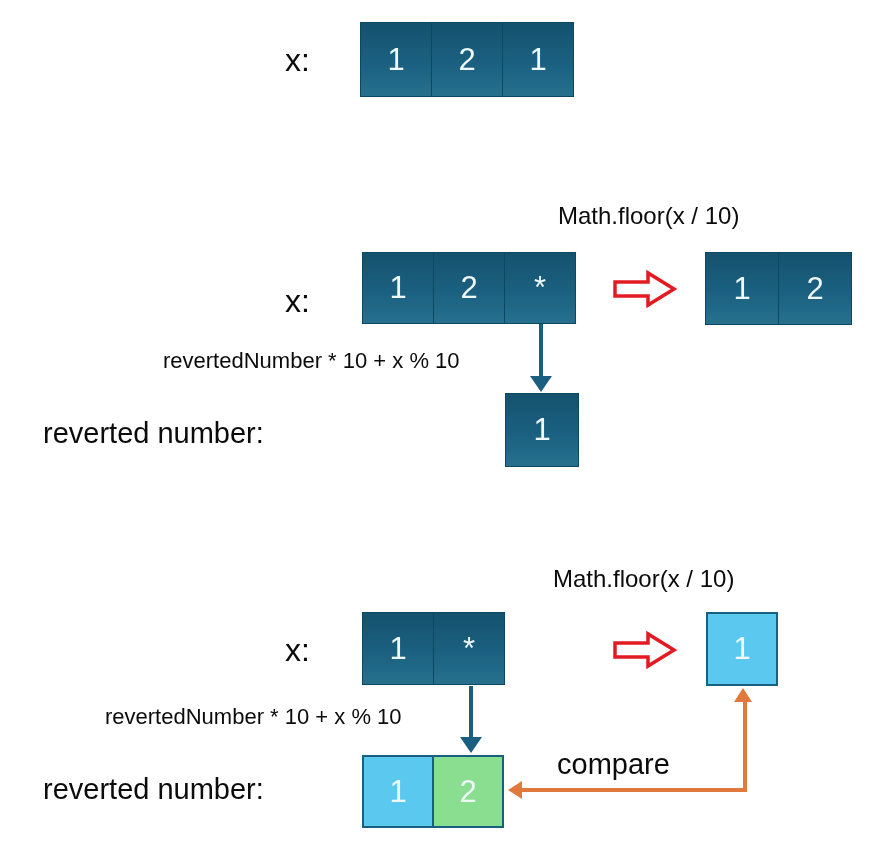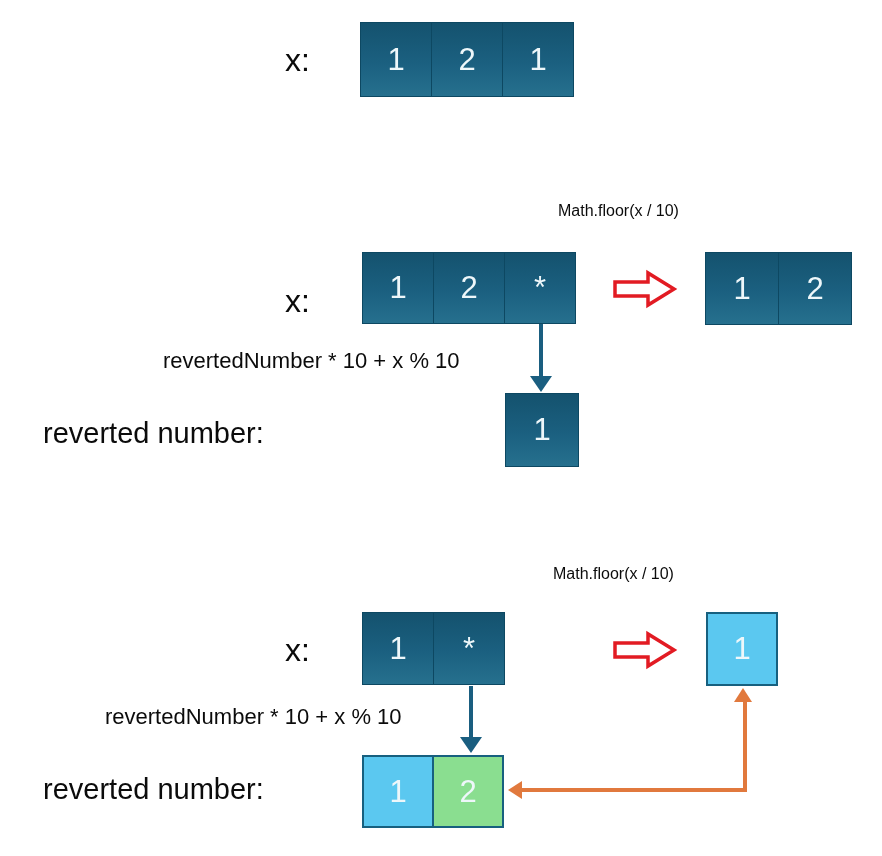--- a/index.html
+++ b/index.html
@@ -4,21 +4,21 @@
 <style>
   html,body{margin:0;padding:0;background:#ffffff;}
   #stage{
     position:relative;width:882px;height:856px;background:#ffffff;overflow:hidden;
     font-family:"Liberation Sans","DejaVu Sans",sans-serif;color:#0b0b0b;
   }
   .lbl{position:absolute;white-space:nowrap;}
   .x-label{font-size:32px;}
   .big-label{font-size:30px;}
   .mid-label{font-size:29px;}
-  .code-label{font-size:16px;}
+  .code-label{font-size:24px;}
   .formula-label{font-size:22px;}
   .compare-label{font-size:29px;}
 
   .cellrow{position:absolute;display:flex;}
   .cell{
     width:72px;display:flex;align-items:center;justify-content:center;
     font-size:31px;color:#eef7fa;
     background:linear-gradient(180deg,#14526e 0%,#1b6080 55%,#26708e 100%);
     border:1px solid #0d4862;margin-left:-1px;box-sizing:border-box;
   }
@@ -102,19 +102,20 @@
   <div class="varrow-head" style="left:460px;top:737px;"></div>
 
   <div class="lbl formula-label" style="left:105px;top:704px;">revertedNumber * 10 + x % 10</div>
 
   <div class="cellrow" style="left:362px;top:755px;">
     <div class="cell flat-blue" style="height:73px;">1</div>
     <div class="cell flat-green" style="height:73px;">2</div>
   </div>
   <div class="lbl mid-label" style="left:43px;top:773px;">reverted number:</div>
 
+  <div class="lbl compare-label" style="left:557px;top:748px;">compare</div>
 
   <div class="orange-head-up" style="left:734px;top:688px;"></div>
   <div class="orange-line-v" style="left:743px;top:700px;height:92px;"></div>
   <div class="orange-line-h" style="left:520px;top:788px;width:227px;"></div>
   <div class="orange-head-left" style="left:508px;top:781px;"></div>
 
 </div>
 
 </body></html>

